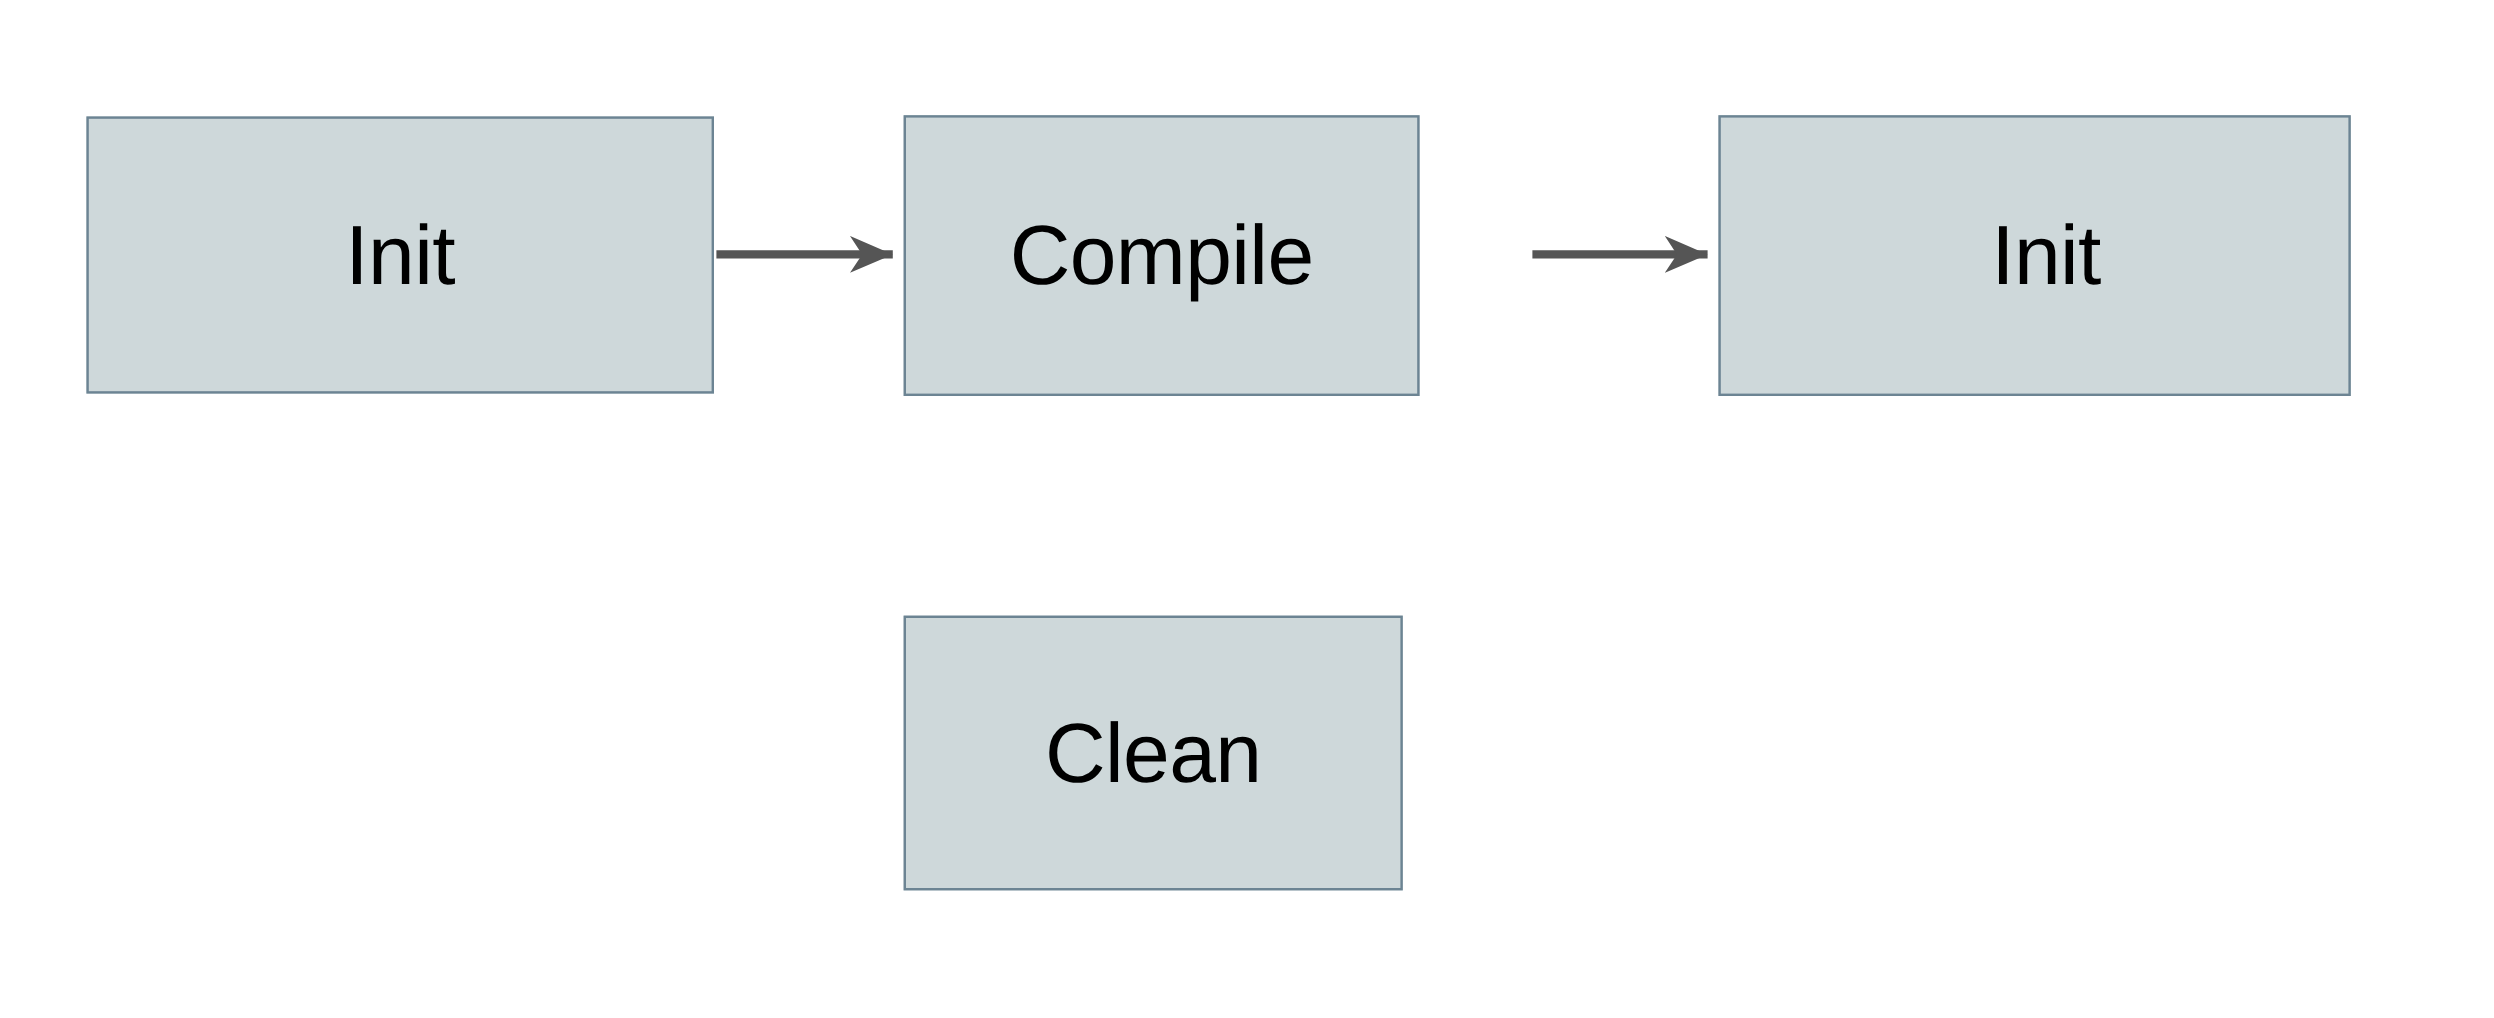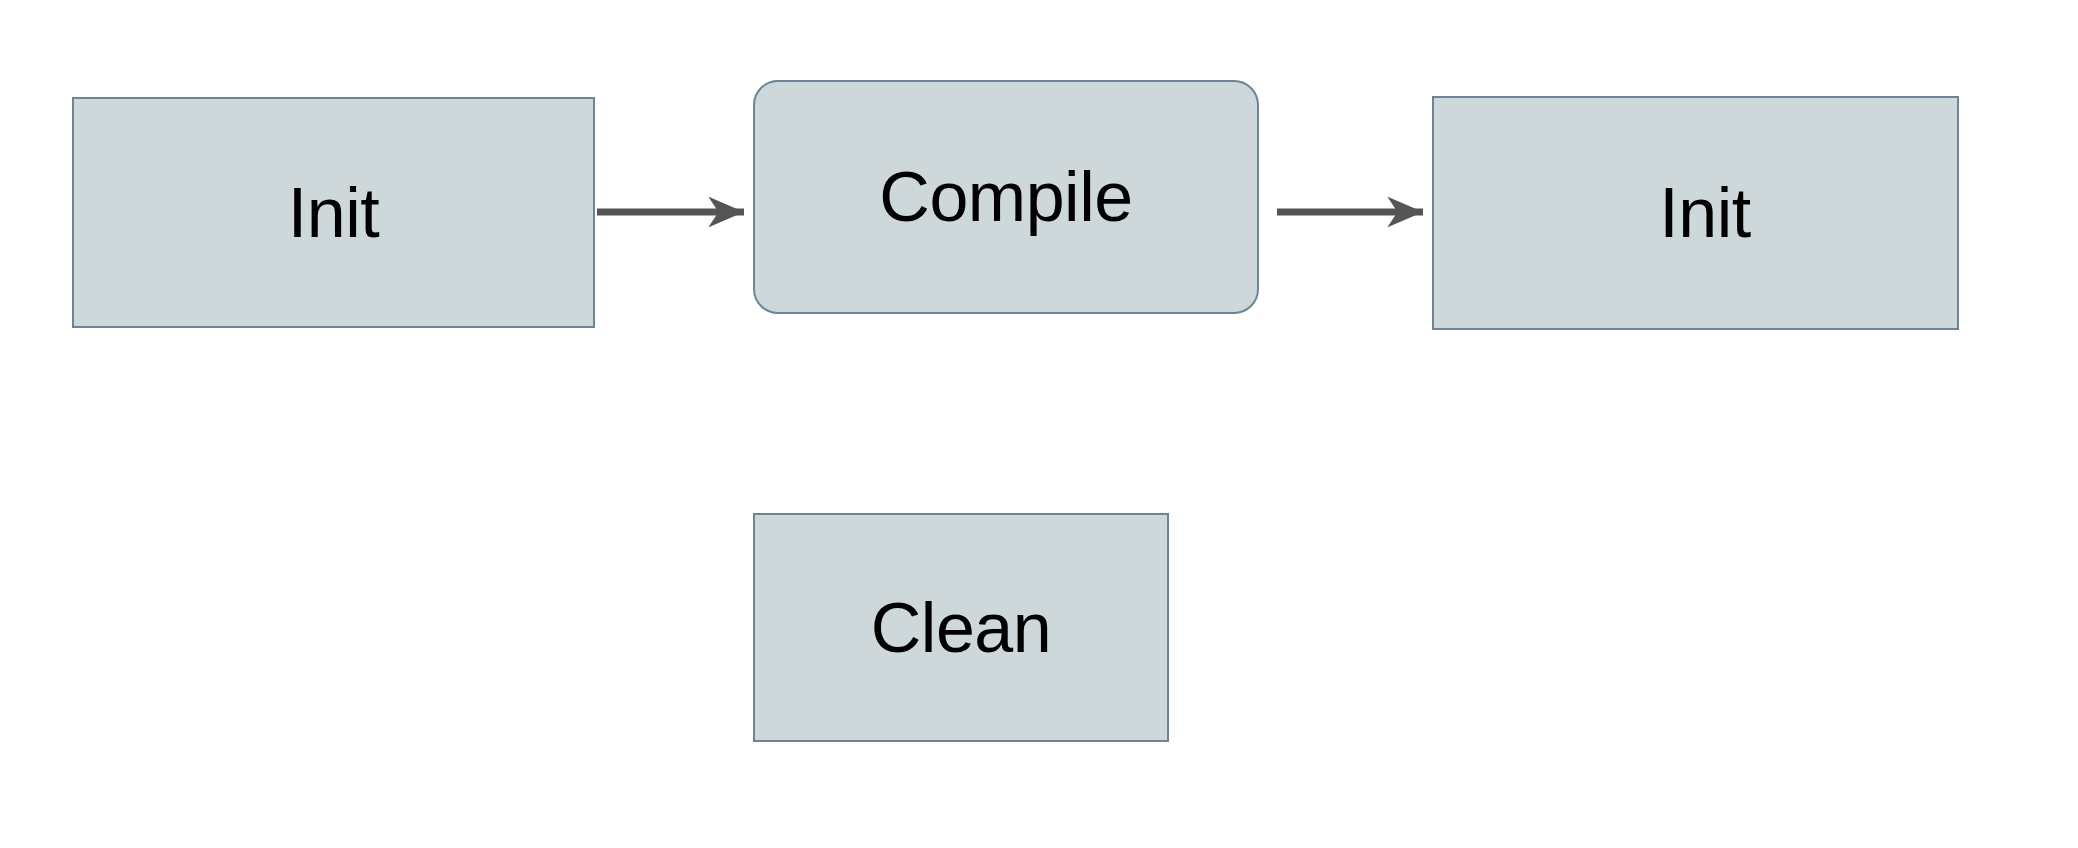--- a/index.html
+++ b/index.html
@@ -62,21 +62,21 @@
     </g>
     <g>
       <line x1="1277" y1="212" x2="1423" y2="212" stroke="#555555" stroke-width="7" marker-end="url(#arrowhead)"></line>
     </g>
   </svg>
 
   <div class="node" style="left:72px; top:97px; width:523px; height:231px;">
     <span class="node-label">Init</span>
   </div>
 
-  <div class="node" style="left:753px; top:80px; width:506px; height:234px;border-radius:25px;">
+  <div class="node" style="left:753px; top:96px; width:430px; height:234px;">
     <span class="node-label">Compile</span>
   </div>
 
   <div class="node" style="left:1432px; top:96px; width:527px; height:234px;padding-left:19px;">
     <span class="node-label">Init</span>
   </div>
 
   <div class="node" style="left:753px; top:513px; width:416px; height:229px;">
     <span class="node-label">Clean</span>
   </div>

